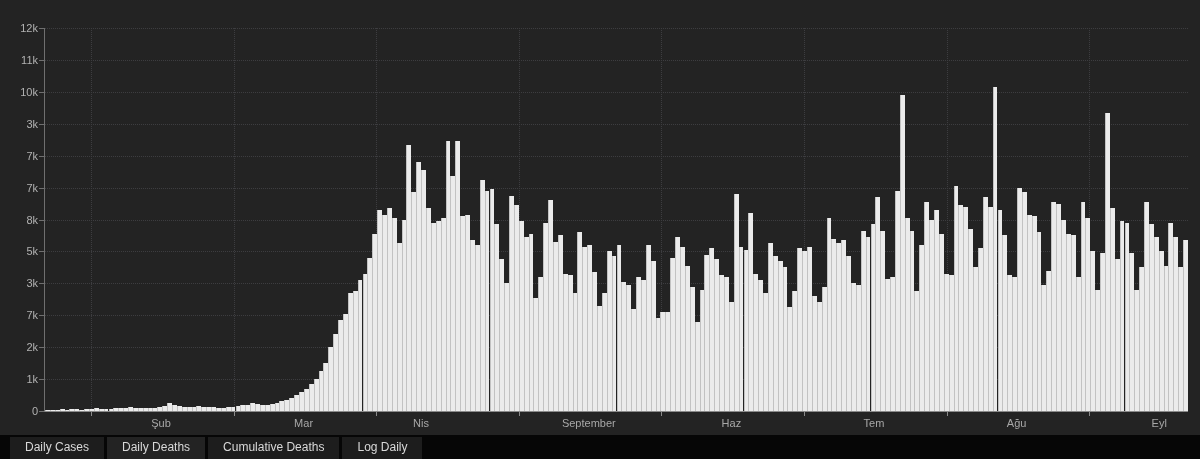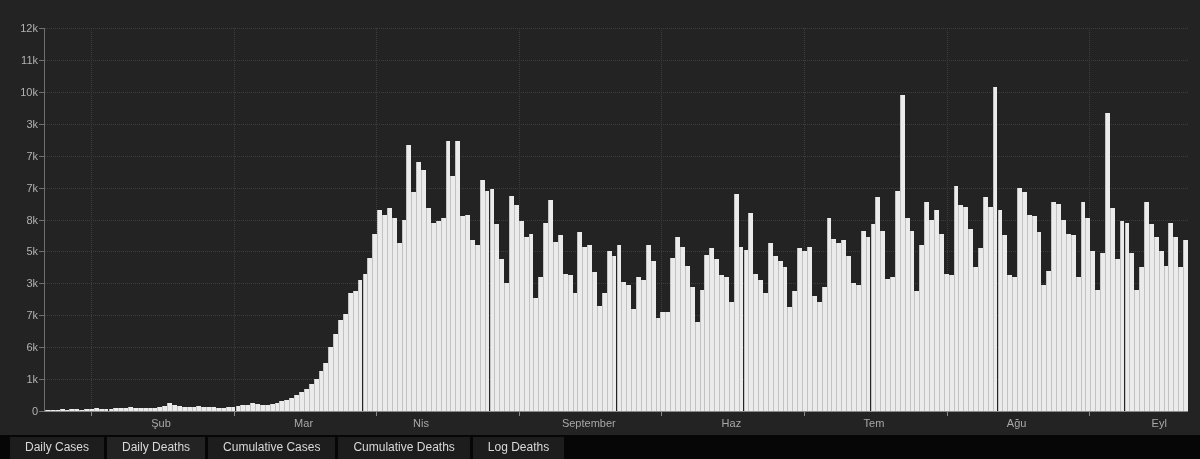--- a/index.html
+++ b/index.html
@@ -309,27 +309,26 @@
       <div class="xlab" style="left: 421px;">Nis</div>
       <div class="xlab" style="left: 588.8px;">September</div>
       <div class="xlab" style="left: 731.4px;">Haz</div>
       <div class="xlab" style="left: 874px;">Tem</div>
       <div class="xlab" style="left: 1016.6px;">Ağu</div>
       <div class="xlab" style="left: 1159.2px;">Eyl</div>
     </div>
   <div class="tabbar" id="tabbar">
       <div class="tab">Daily Cases</div>
       <div class="tab active">Daily Deaths</div>
-      <div class="tab">Cumulative Cases</div>
       <div class="tab">Cumulative Deaths</div>
-      <div class="tab">Log Deaths</div>
+      <div class="tab">Log Daily</div>
     </div>
 <div class="ylab" style="top: 411px; left: 0px; width: 38px; right: auto; text-align: right;">0</div>
     <div class="ylab" style="top: 379.083px; left: 0px; width: 38px; right: auto; text-align: right;">1k</div>
-    <div class="ylab" style="top: 347.167px; left: 0px; width: 38px; right: auto; text-align: right;">6k</div>
+    <div class="ylab" style="top: 347.167px; left: 0px; width: 38px; right: auto; text-align: right;">2k</div>
     <div class="ylab" style="top: 315.25px; left: 0px; width: 38px; right: auto; text-align: right;">7k</div>
     <div class="ylab" style="top: 283.333px; left: 0px; width: 38px; right: auto; text-align: right;">3k</div>
     <div class="ylab" style="top: 251.417px; left: 0px; width: 38px; right: auto; text-align: right;">5k</div>
     <div class="ylab" style="top: 219.5px; left: 0px; width: 38px; right: auto; text-align: right;">8k</div>
     <div class="ylab" style="top: 187.583px; left: 0px; width: 38px; right: auto; text-align: right;">7k</div>
     <div class="ylab" style="top: 155.667px; left: 0px; width: 38px; right: auto; text-align: right;">7k</div>
     <div class="ylab" style="top: 123.75px; left: 0px; width: 38px; right: auto; text-align: right;">3k</div>
     <div class="ylab" style="top: 91.8333px; left: 0px; width: 38px; right: auto; text-align: right;">10k</div>
     <div class="ylab" style="top: 59.9167px; left: 0px; width: 38px; right: auto; text-align: right;">11k</div>
     <div class="ylab" style="top: 28px; left: 0px; width: 38px; right: auto; text-align: right;">12k</div>

